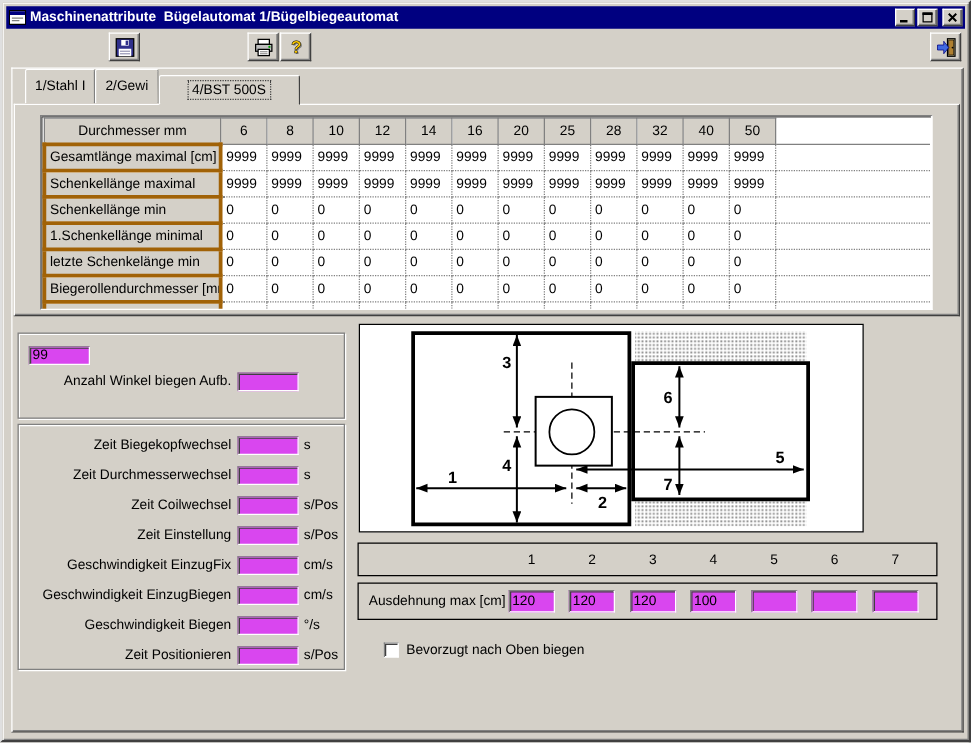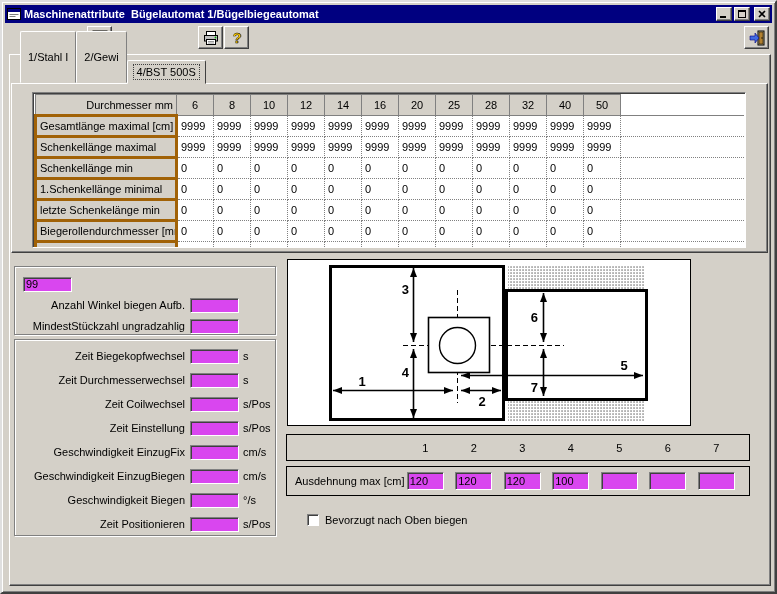--- a/index.html
+++ b/index.html
@@ -19,35 +19,35 @@
   .toolbar{position:absolute;left:3px;top:22px;right:3px;height:27px;}
   .tbtn{position:absolute;top:2px;width:25px;height:23px;background:#d4d0c8;padding:0;
     display:flex;align-items:center;justify-content:center;
     border:1px solid;border-color:#fff #404040 #404040 #fff;box-shadow:inset -1px -1px 0 #808080;}
   .tbtn.save{left:82px}.tbtn.print{left:193px}.tbtn.help{left:219px}.tbtn.exit{right:3px}
   
   .main{position:absolute;left:7px;top:52px;width:762px;height:532px;background:#d4d0c8;
     border:1px solid;border-color:#fff #404040 #404040 #fff;box-shadow:inset -1px -1px 0 #808080;box-sizing:border-box;}
   
   .tabs{position:absolute;left:10px;top:7px;height:21px;display:flex;align-items:flex-end;z-index:2;}
-  .tab{height:18px;padding:16px 7px;display:flex;align-items:center;background:#d4d0c8;cursor:default;
+  .tab{height:18px;padding:4px 7px;display:flex;align-items:center;background:#d4d0c8;cursor:default;
     border:1px solid;border-color:#fff #808080 #d4d0c8 #fff;border-top-left-radius:2px;border-top-right-radius:2px;}
-  .tab.active{height:22px;padding:0 5px;margin-bottom:-1px;z-index:3;
+  .tab.active{height:22px;padding:0 22px;margin-bottom:-1px;z-index:3;
     border-color:#fff #404040 #d4d0c8 #fff;}
   .tab.active .focus{border:1px dotted #404040;padding:1px 3px;}
   
   .tabpage{position:absolute;left:1px;top:28px;width:757px;height:170px;background:#d4d0c8;
     border:1px solid;border-color:#fff #404040 #404040 #fff;box-shadow:inset -1px -1px 0 #808080;box-sizing:border-box;}
   .tableframe{position:absolute;left:20px;top:8px;width:714px;height:156px;background:#fff;overflow:hidden;
     border:1px solid;border-color:#808080 #fff #fff #808080;box-shadow:inset 1px 1px 0 #404040;box-sizing:border-box;}
   table.grid{border-collapse:collapse;table-layout:fixed;margin:1px;width:710px;}
   table.grid th,table.grid td{font-weight:normal;font-size:11px;overflow:hidden;white-space:nowrap;padding:0 3px;height:18px;}
   table.grid thead th{height:19px;}
   .lbl{background:#d4d0c8;border:3px solid #a16207;text-align:left;}
-  .corner{background:#d4d0c8;border:1px solid #808080;text-align:right;}
+  .corner{background:#d4d0c8;border:1px solid #808080;text-align:center;}
   .colh{background:#d4d0c8;border:1px solid #808080;text-align:center;}
   .val{background:#fff;border:1px dotted #808080;text-align:left;}
   .trail-h{background:#fff;border-bottom:1px solid #808080;border-left:1px solid #808080;}
   .trail{background:#fff;border-top:1px dotted #808080;border-bottom:1px dotted #808080;border-left:1px dotted #808080;}
   
   .groupbox{position:absolute;background:#d4d0c8;border:1px solid #808080;
     box-shadow:1px 1px 0 #fff, inset 1px 1px 0 #fff;box-sizing:border-box;}
   .g1{left:4px;top:211px;width:262px;height:69px;}
   .g2{left:4px;top:284px;width:262px;height:197px;}
   .frow{position:absolute;left:8px;height:16px;display:flex;align-items:center;}
@@ -314,24 +314,20 @@
     </div>
 
     <div class="groupbox g1">
         <div class="frow" style="top:9px">
           <input class="field" type="text" value="99" style="">
         </div>
         <div class="frow" style="top:30px">
           <span class="flabel">Anzahl Winkel biegen Aufb.</span>
           <input class="field" type="text" style="">
         </div>
-        <div class="frow" style="top:51px">
-          <span class="flabel">MindestStückzahl ungradzahlig</span>
-          <input class="field" type="text" style="">
-        </div>
       </div>
     <div class="groupbox g2">
         <div class="frow" style="top:8px">
           <span class="flabel">Zeit Biegekopfwechsel</span>
           <input class="field" type="text" style="">
           <span class="funit">s</span>
         </div>
         <div class="frow" style="top:32px">
           <span class="flabel">Zeit Durchmesserwechsel</span>
           <input class="field" type="text" style="">

